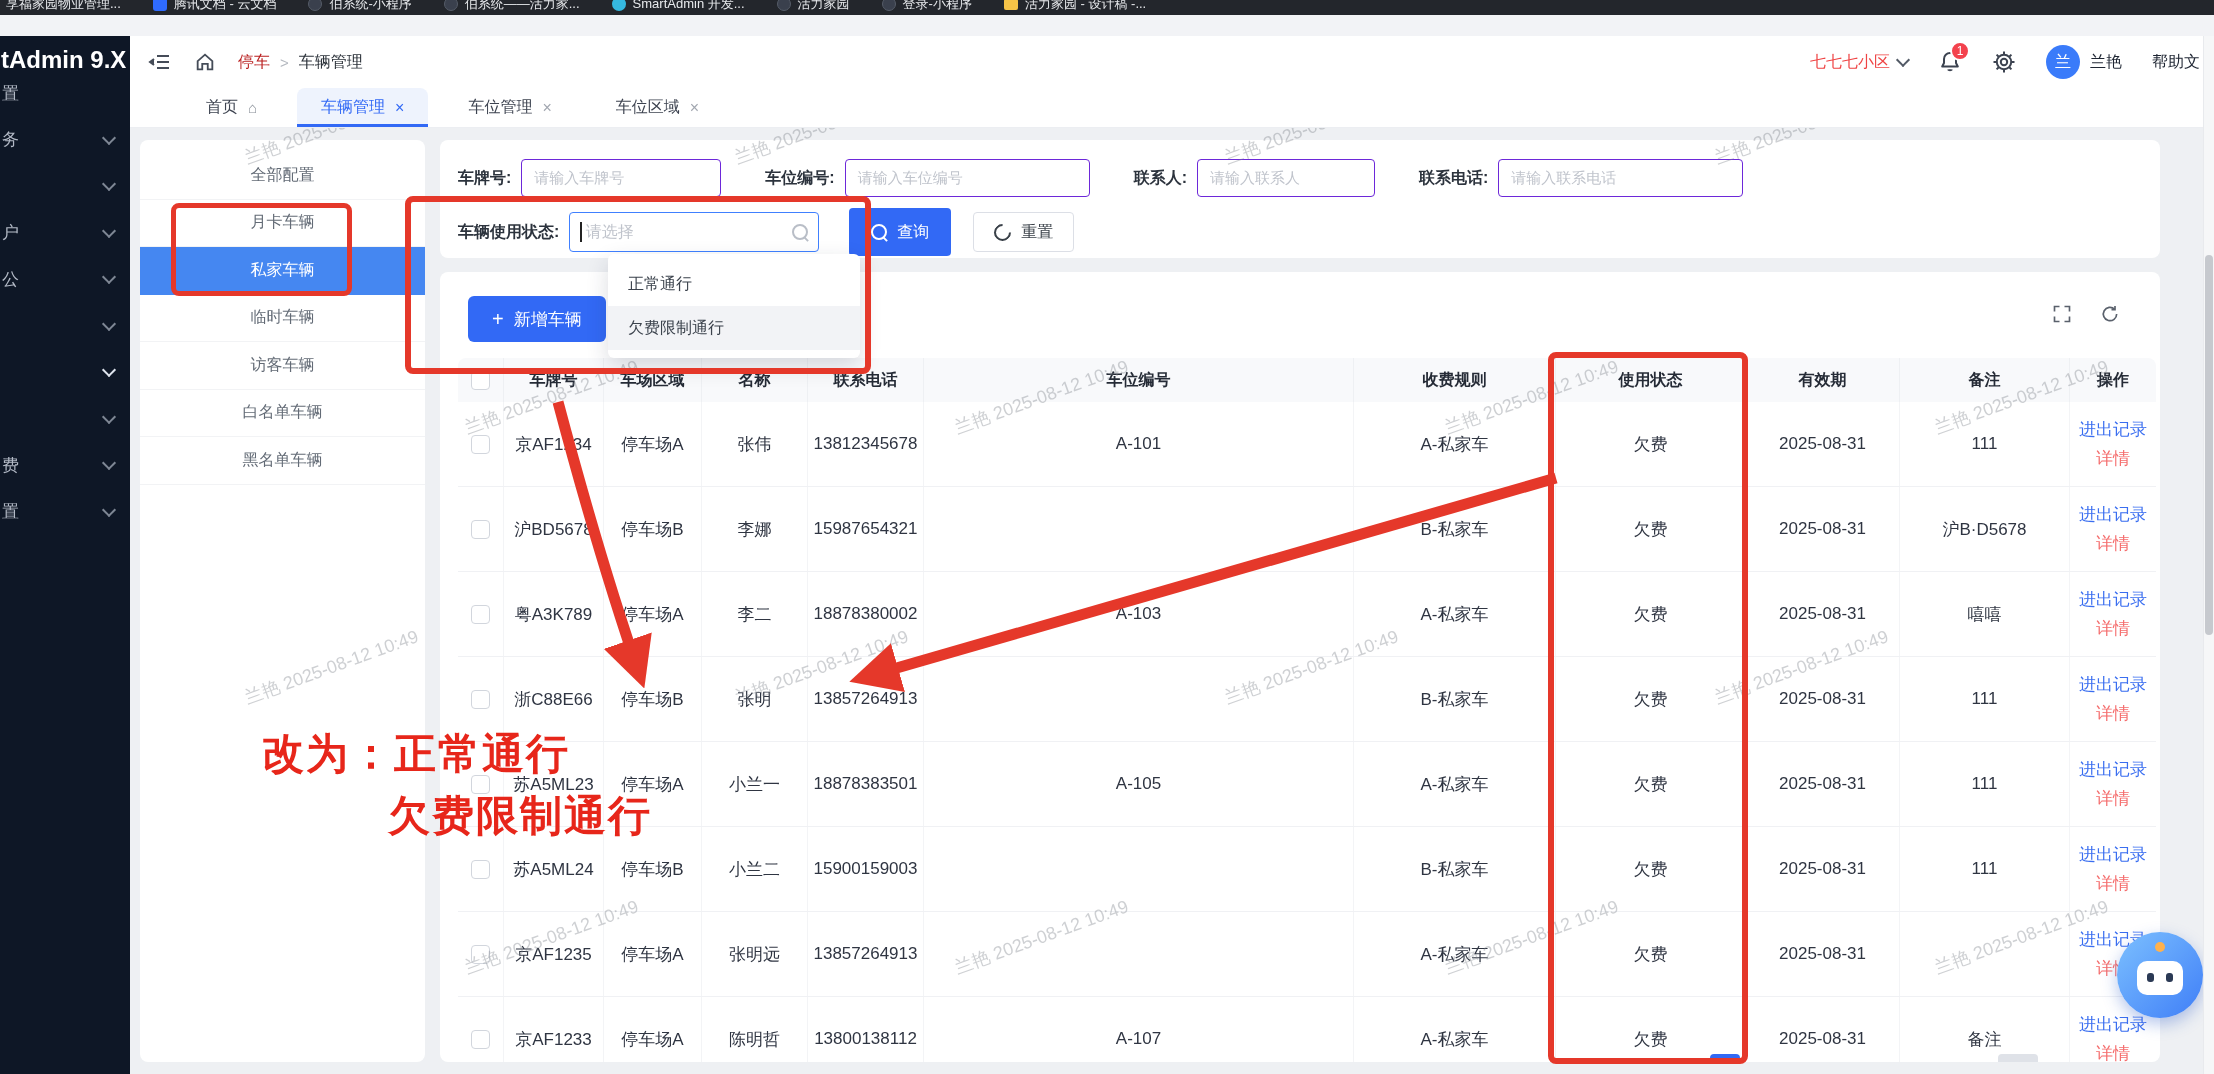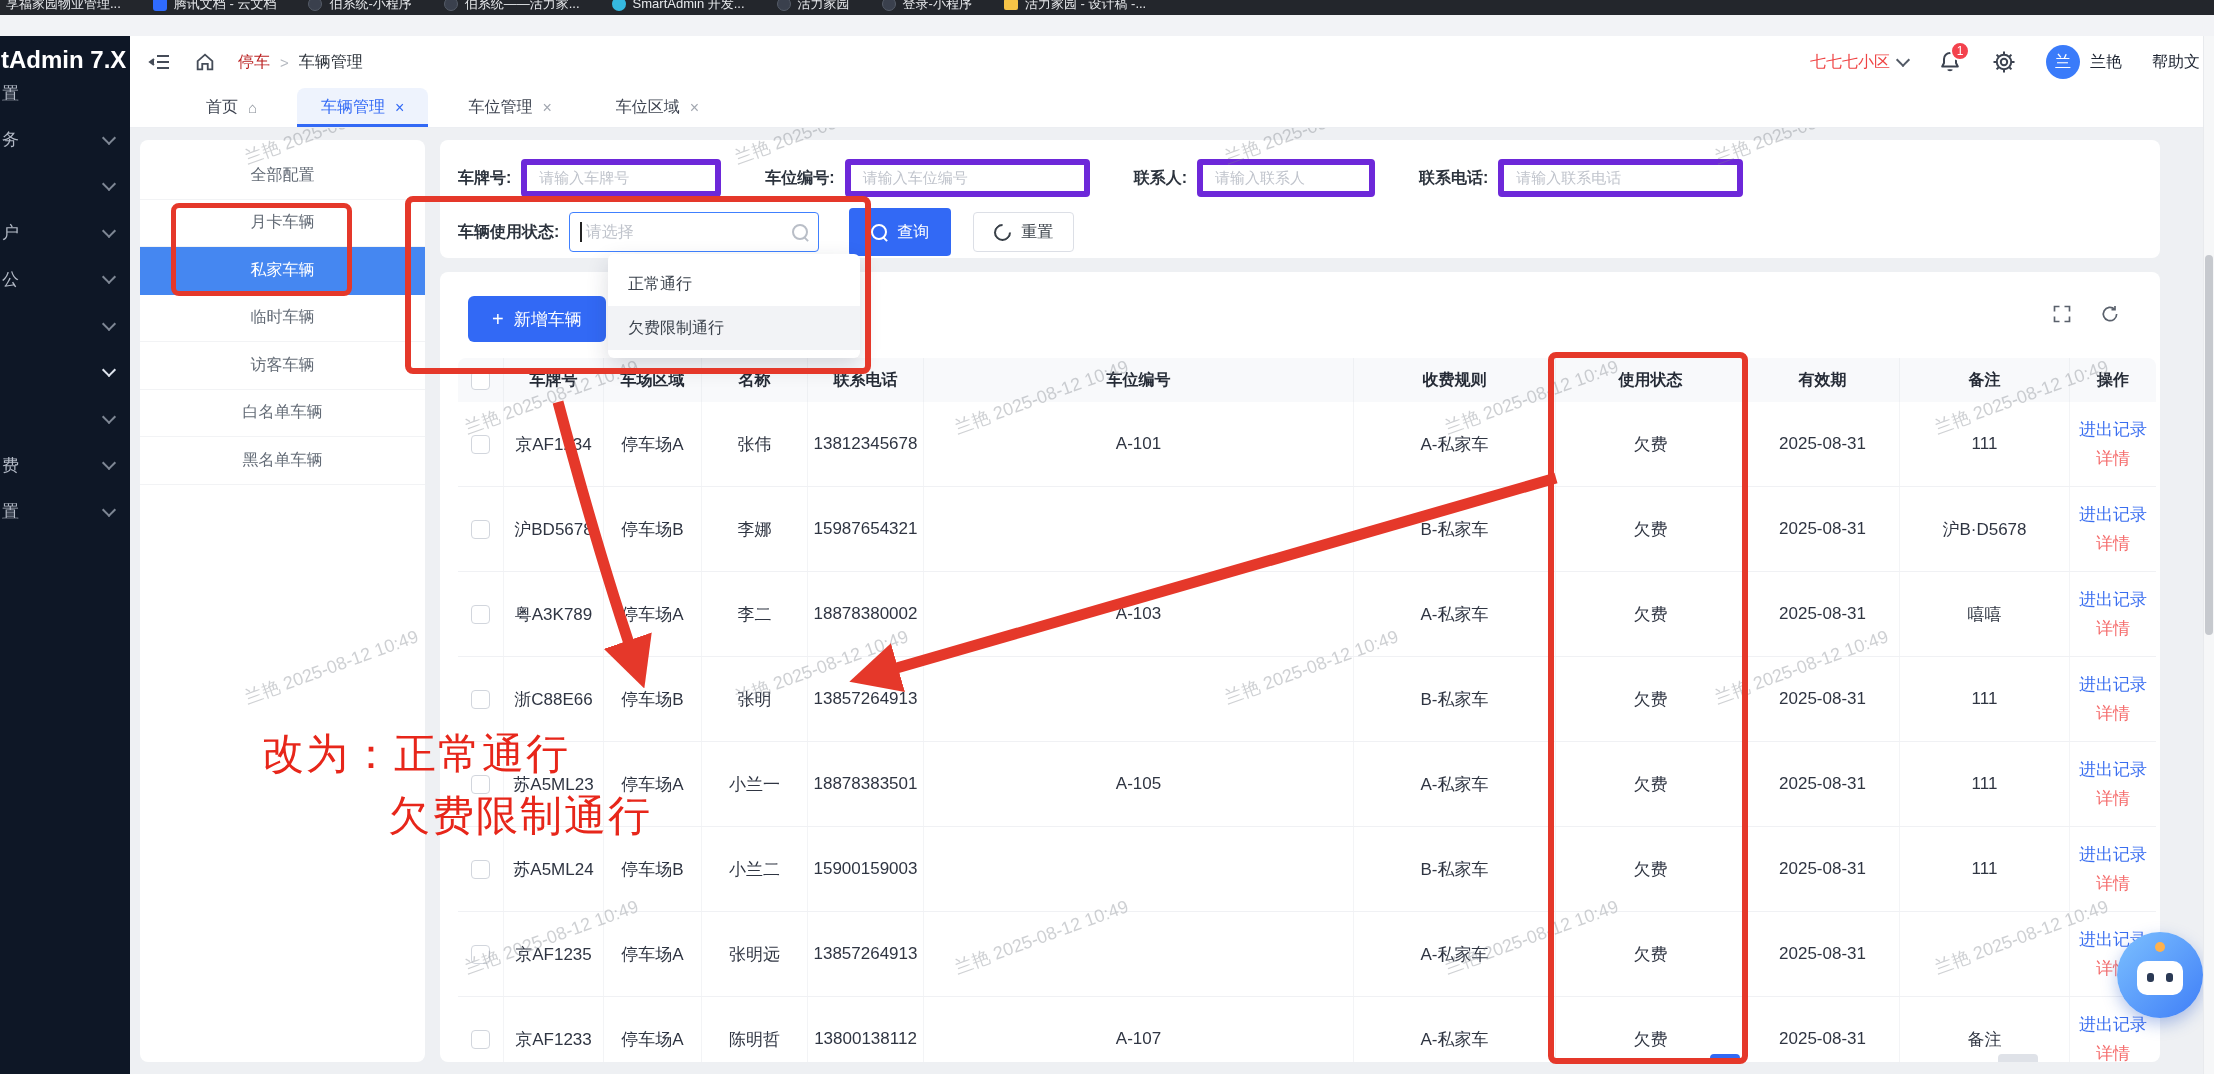--- a/index.html
+++ b/index.html
@@ -51,21 +51,21 @@
   .tab.active::after{content:"";position:absolute;left:0;right:0;bottom:0;height:3px;background:#3269f5}
   
   .cat-panel{position:absolute;left:140px;top:140px;width:285px;height:922px;background:#fff;border-radius:8px;z-index:2;padding-top:12px;box-sizing:border-box}
   .cat-item{height:47.5px;display:flex;align-items:center;justify-content:center;font-size:16px;color:#636b76;border-bottom:1px solid #f2f3f5;box-sizing:border-box}
   .cat-item.active{background:#4587f1;color:#fff;border-bottom:none}
   
   .filter-card{position:absolute;left:440px;top:140px;width:1720px;height:118px;background:#fff;border-radius:8px;z-index:2}
   .f-row1{position:absolute;left:18px;top:18px;height:40px;display:flex;align-items:center}
   .f-group{display:flex;align-items:center;margin-right:44px}
   .f-label{font-size:16px;color:#2c333d;font-weight:700;margin-right:10px;white-space:nowrap}
-  .f-input{height:38px;border:6px solid #6d28d9;border-radius:4px;background:#fff;display:flex;align-items:center;
+  .f-input{height:38px;border:1px solid #6d28d9;border-radius:4px;background:#fff;display:flex;align-items:center;
            padding:0 12px;color:#c0c4cc;font-size:15px;box-sizing:border-box}
   .f-row2{position:absolute;left:18px;top:72px;height:40px;display:flex;align-items:center}
   .status-select{width:250px;height:40px;border:1.5px solid #4080ff;border-radius:4px;background:#fff;display:flex;
                  align-items:center;padding:0 10px;box-sizing:border-box;justify-content:space-between}
   .sel-left{display:flex;align-items:center}
   .cursor{width:1.5px;height:20px;background:#222;margin-right:4px}
   .ph{color:#c0c4cc;font-size:16px}
   .mag{position:relative;width:12px;height:12px;border:2px solid currentColor;border-radius:50%;display:inline-block;box-sizing:content-box}
   .mag::after{content:"";position:absolute;width:2px;height:6px;background:currentColor;left:11px;top:10px;transform:rotate(-45deg)}
   .mag.gray{color:#b9bec7}
@@ -93,21 +93,21 @@
   .trow{height:84px;border-bottom:1px solid #f0f1f4}
   .td{display:flex;align-items:center;justify-content:center;font-size:17px;color:#2f3542;border-right:1px solid #f3f4f6;white-space:nowrap;overflow:hidden}
   .td.actions{flex-direction:column;gap:6px}
   .link-blue{color:#3a6ef0}
   .link-red{color:#f56c6c}
   .checkbox{width:17px;height:17px;border:1px solid #d2d6dd;border-radius:4px;background:#fff}
   .pag-sliver{position:absolute;height:8px;border-radius:4px 4px 0 0;bottom:0;z-index:3}
   
   .anno-box{position:absolute;border:5px solid #e5382a;border-radius:8px;z-index:40;pointer-events:none;box-sizing:border-box}
   #svg-arrows{position:absolute;left:0;top:0;z-index:40;pointer-events:none}
-  .note{position:absolute;color:#e7261a;font-weight:400;font-size:42px;z-index:41;white-space:nowrap;letter-spacing:2px}
+  .note{position:absolute;color:#e7261a;font-weight:700;font-size:42px;z-index:41;white-space:nowrap;letter-spacing:2px}
   
   .watermark{position:absolute;color:rgba(125,131,140,.38);font-size:18px;transform:rotate(-20deg);
              white-space:nowrap;z-index:5;pointer-events:none}
   
   .scrollbar{position:absolute;right:0;top:15px;width:10px;bottom:0;background:#f6f7f8;border-left:1px solid #e8eaed;z-index:50}
   .thumb{position:absolute;left:1px;width:8px;top:240px;height:380px;background:#c6c9ce;border-radius:4px}
   .robot{position:absolute;left:2117px;top:932px;width:86px;height:86px;border-radius:50%;z-index:45;
          background:linear-gradient(135deg,#7cc0ff,#3f7ef7);box-shadow:0 6px 16px rgba(40,90,200,.35);
          display:flex;align-items:center;justify-content:center}
   .robot .face{width:46px;height:34px;background:#fff;border-radius:10px;position:relative;margin-top:6px}
@@ -150,21 +150,21 @@
       </div>
       <div class="bm-item">
     <span class="bm-ico ico-folder"></span>
     <span>活力家园 - 设计稿 -...</span>
       </div>
     </div>
 </div>
 <div class="strip"></div>
 
 <div class="sidebar">
-  <div class="logo">tAdmin 7.X</div>
+  <div class="logo">tAdmin 9.X</div>
   <div id="side-items">
       <div class="side-item" style="top:34px">
     <span class="lbl">置</span>
     </div>
       <div class="side-item" style="top:80.5px">
     <span class="lbl">务</span>
     <span class="chev"></span>
       </div>
       <div class="side-item" style="top:127px">
     <span class="lbl"></span>

